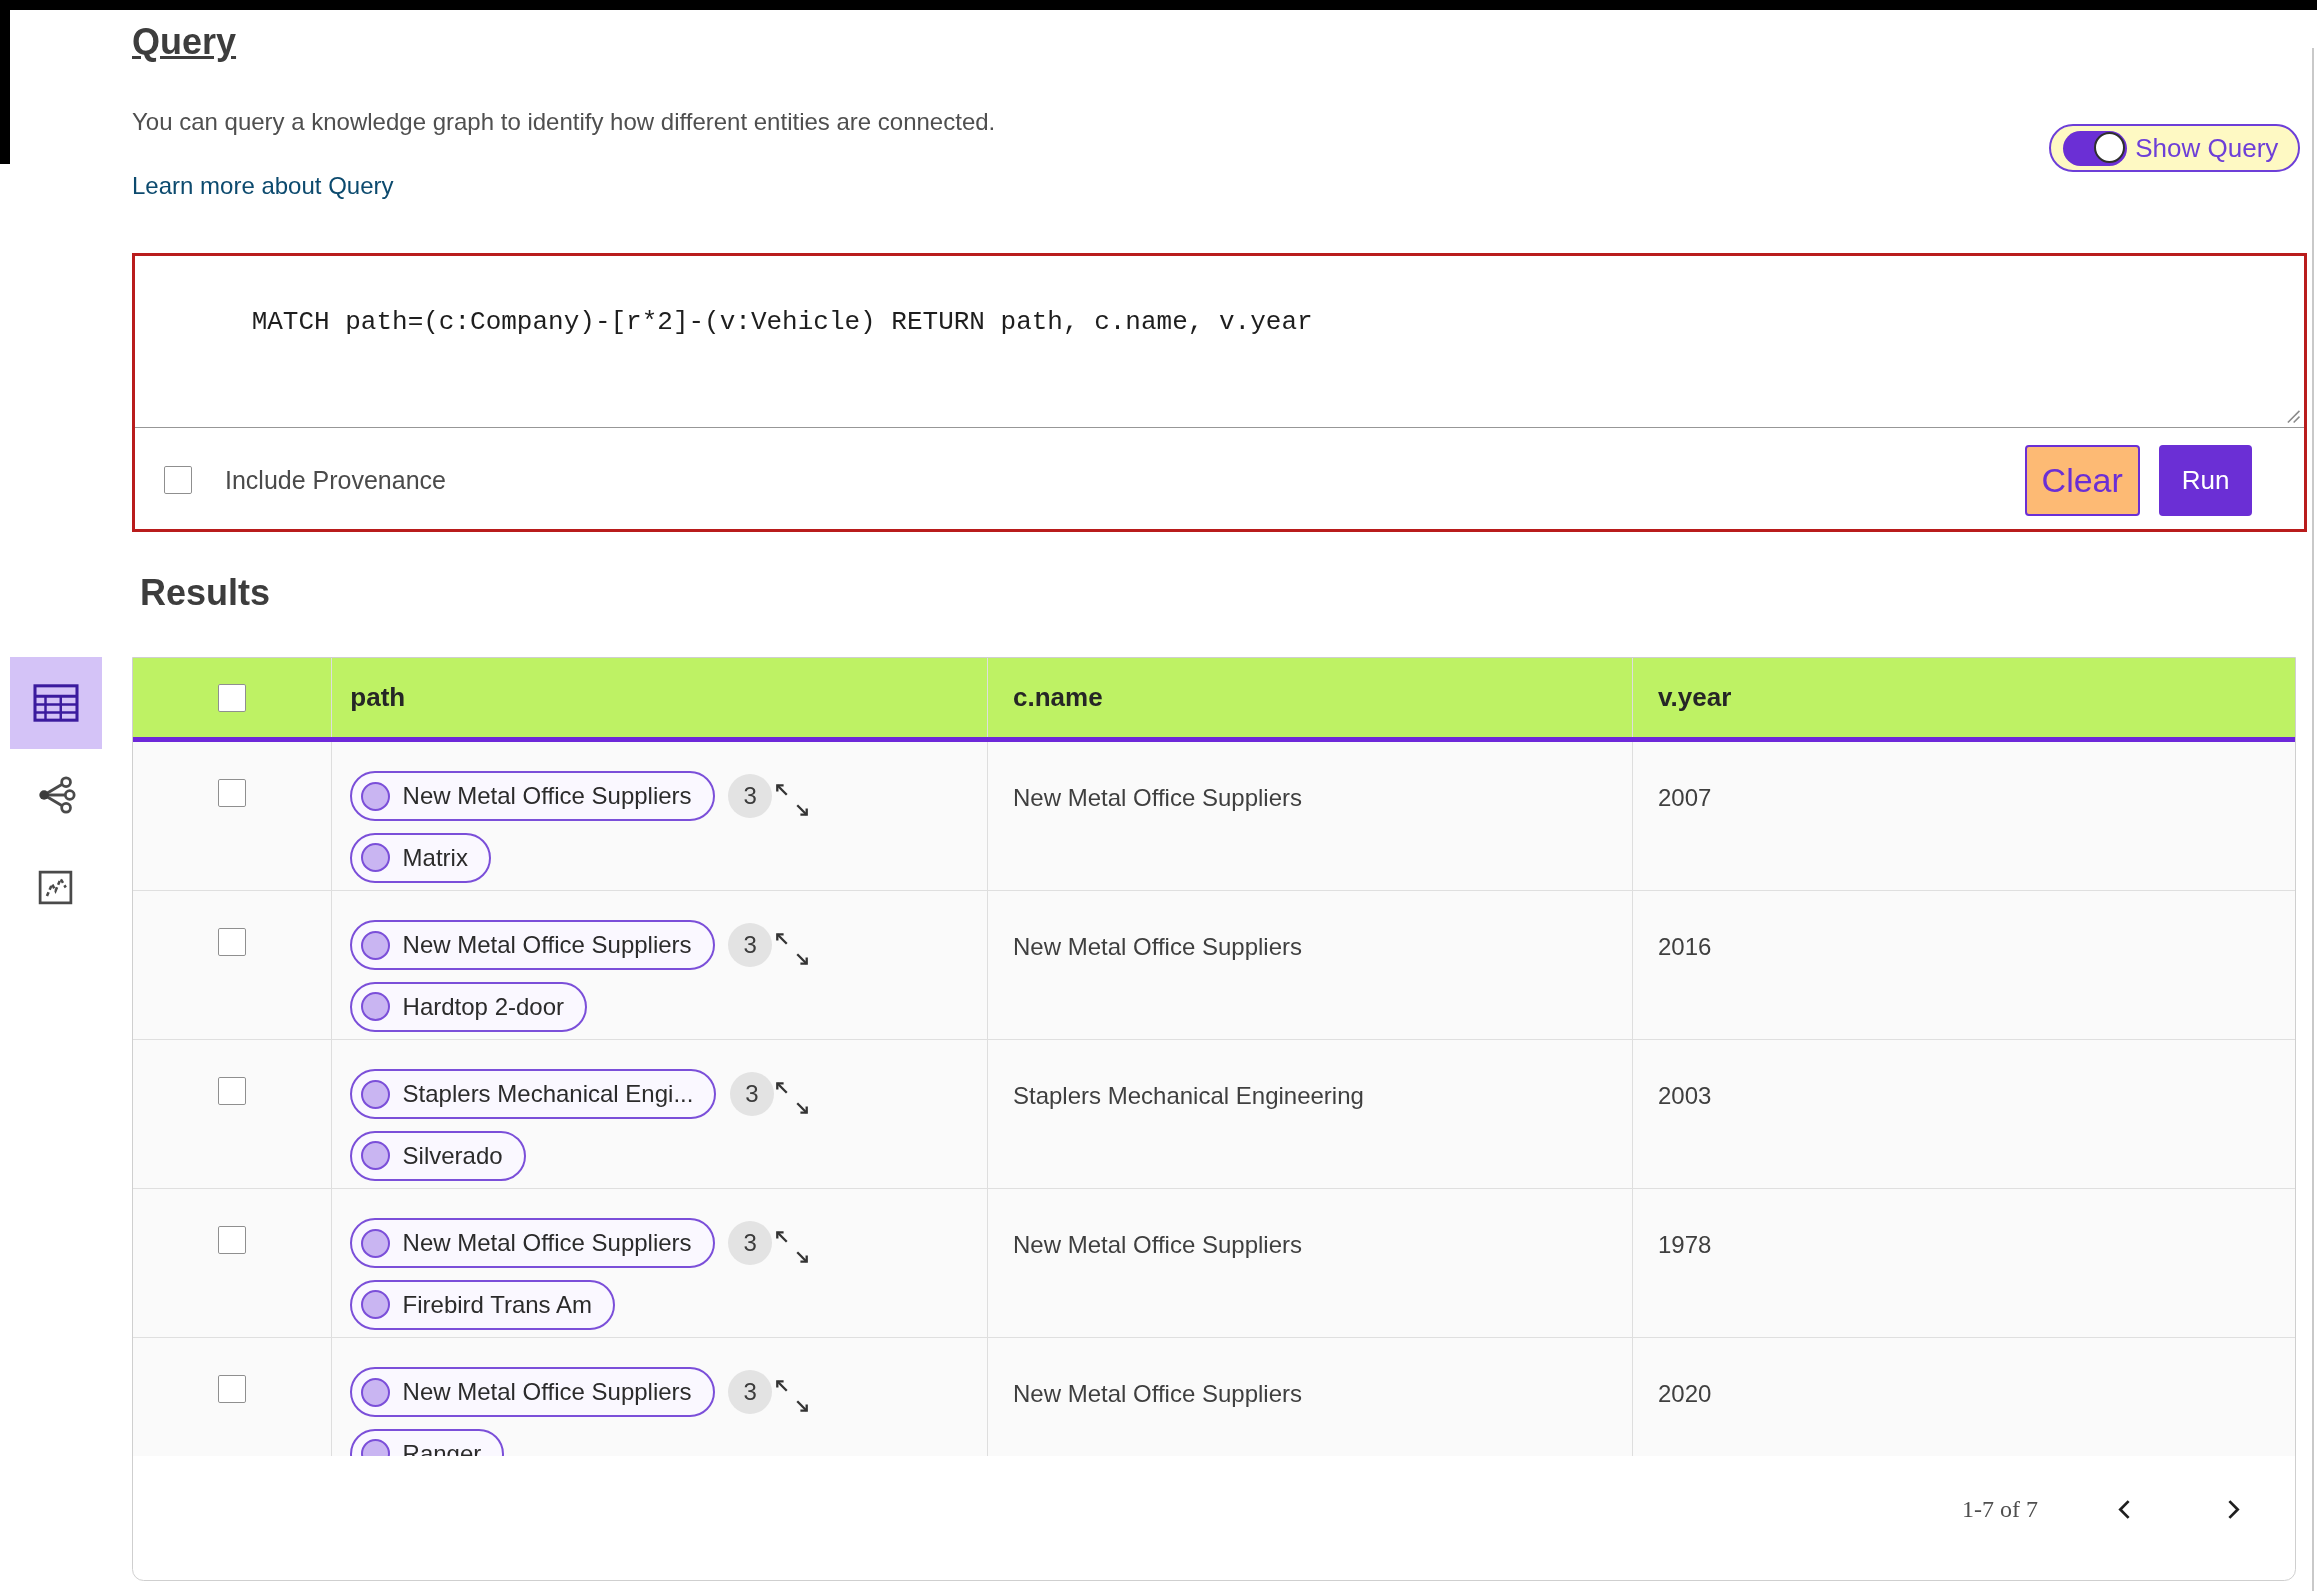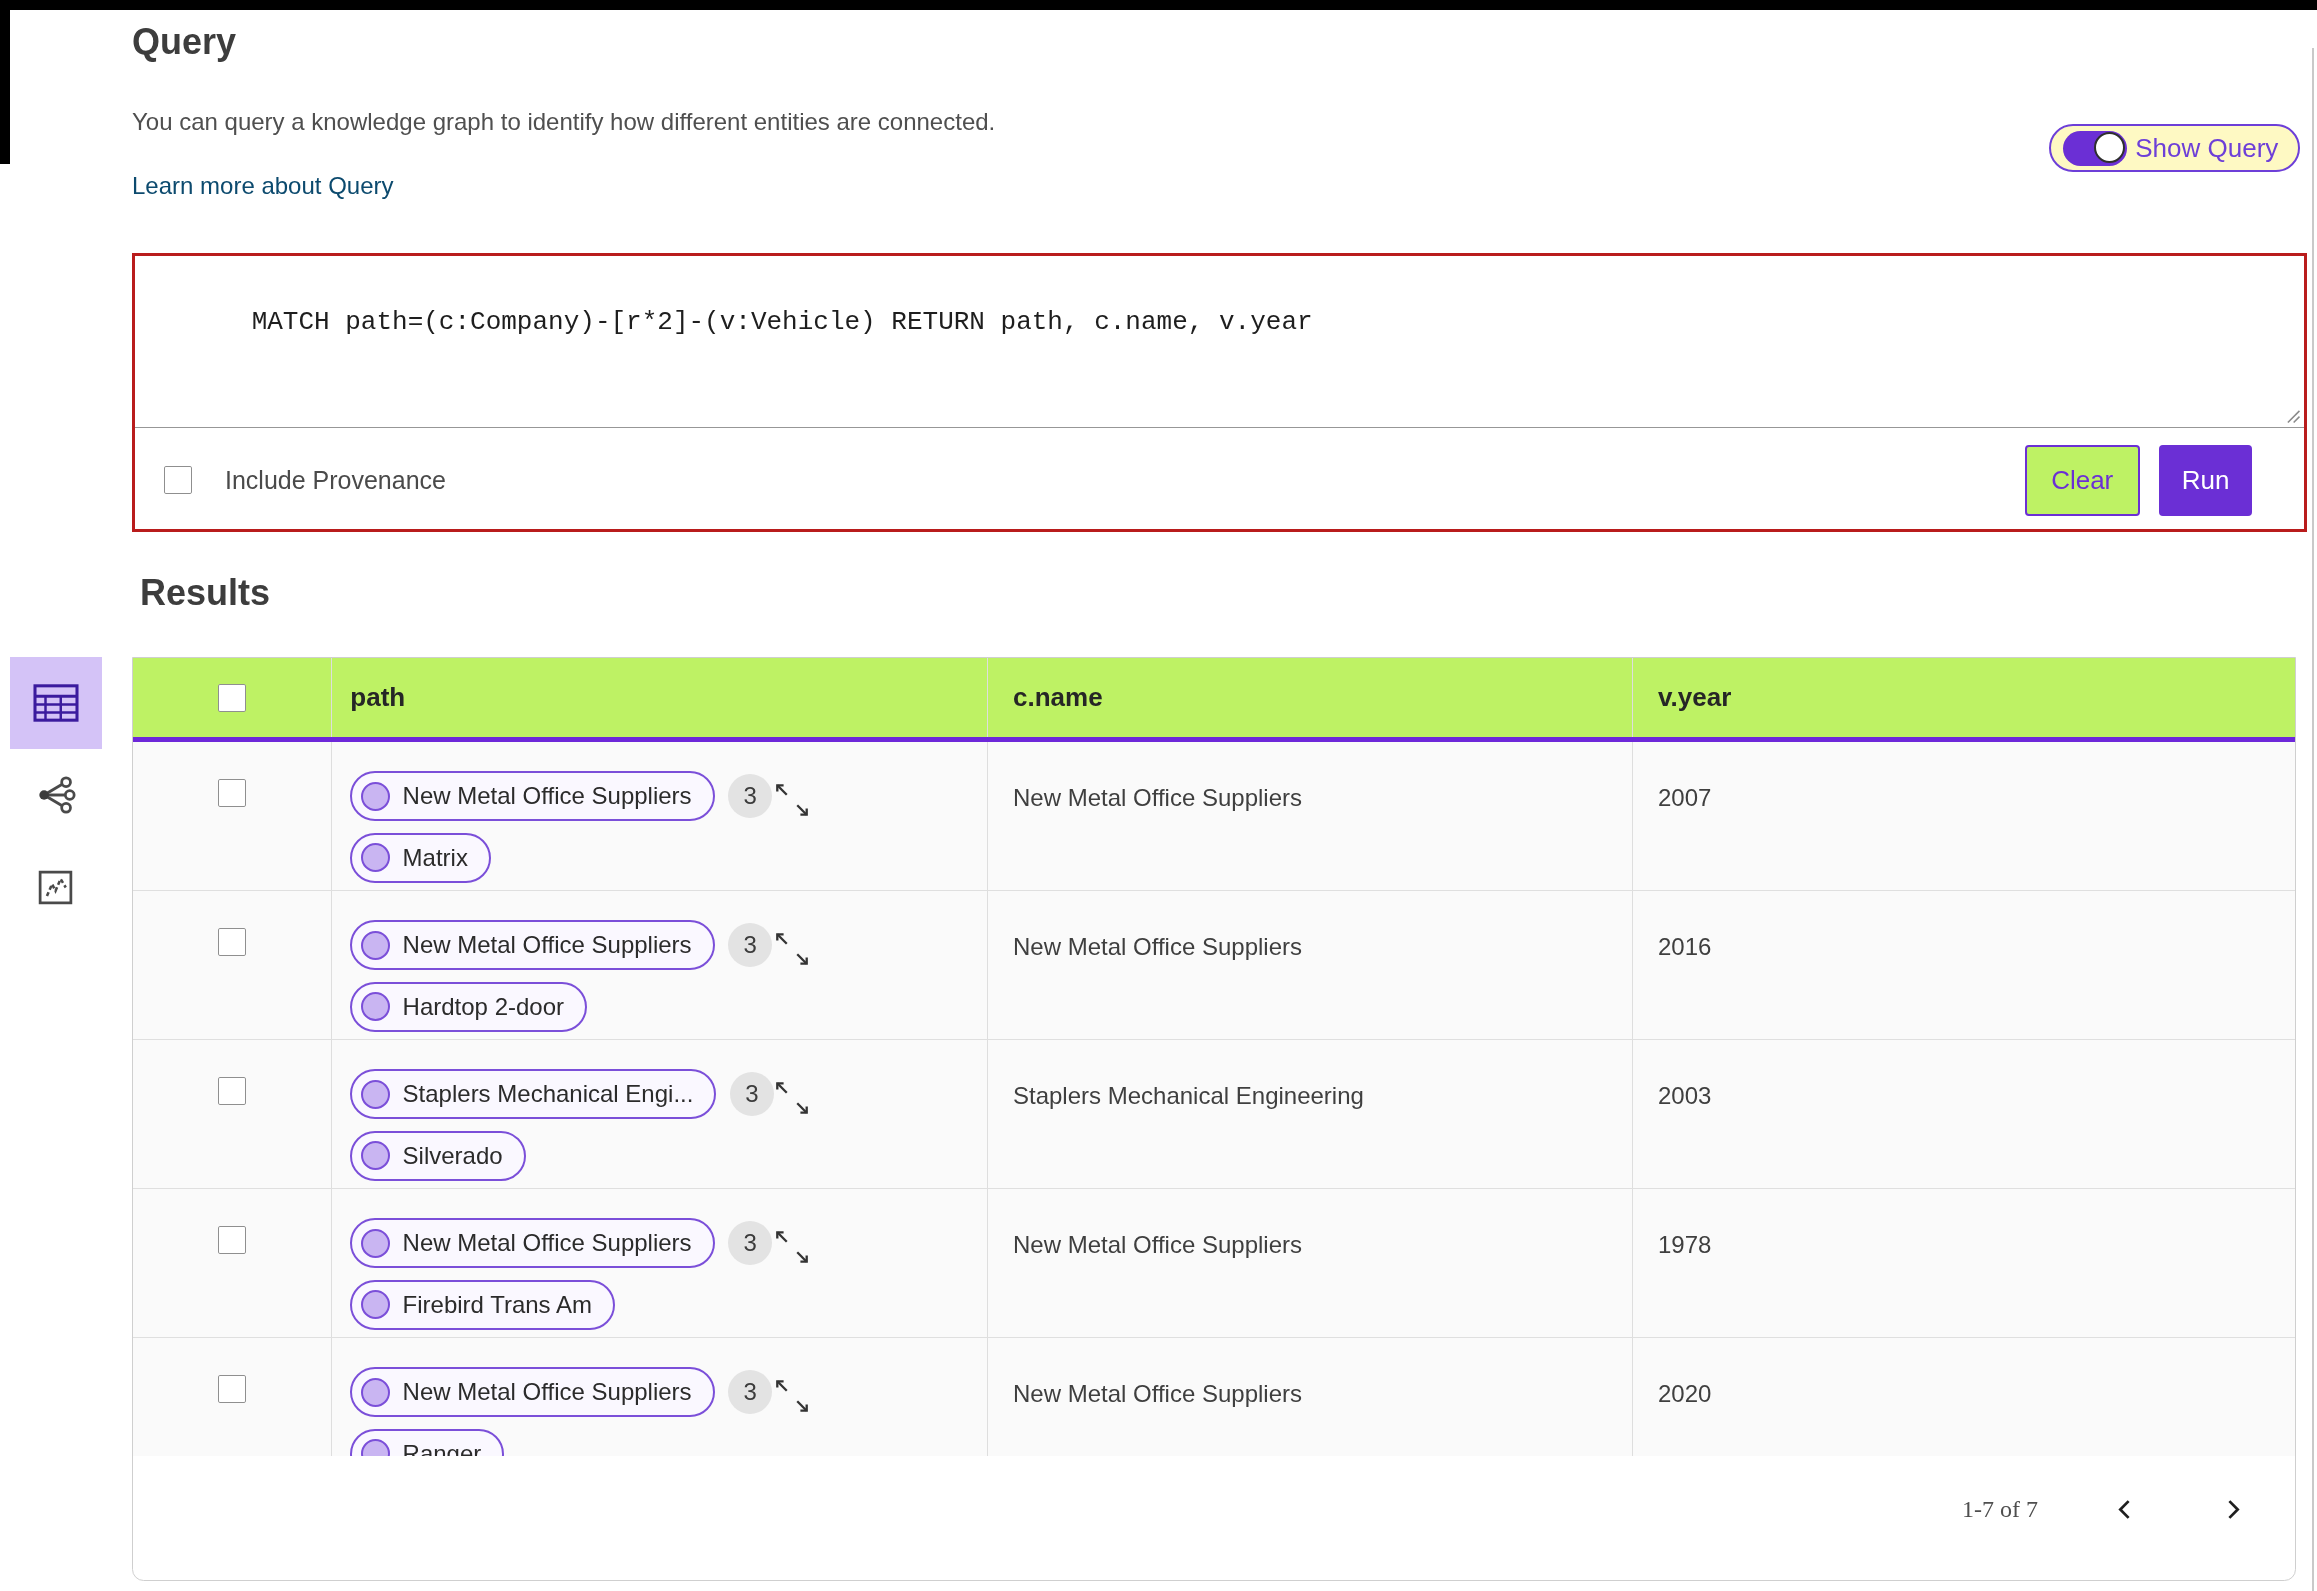--- a/index.html
+++ b/index.html
@@ -5,21 +5,21 @@
   * { margin:0; padding:0; box-sizing:border-box; }
   body { margin:0; background:#ffffff; font-family:"Liberation Sans", sans-serif; }
   .page { position:relative; width:2317px; height:1591px; background:#fff; overflow:hidden; }
 
   
   .top-bar { position:absolute; left:0; top:0; width:2317px; height:9.7px; background:#000; }
   .left-strip { position:absolute; left:0; top:0; width:9.7px; height:164px; background:#000; }
   .right-hairline { position:absolute; left:2312px; top:48px; width:1.9px; height:1543px; background:#c9c9c9; }
 
   
-  .q-title { position:absolute; left:132px; top:21px; font-size:36px; font-weight:600; color:#3d3d3d; }
+  .q-title { position:absolute; left:132px; top:21px; font-size:36px; font-weight:600; color:#3d3d3d;text-decoration:underline; }
   .q-desc  { position:absolute; left:132px; top:108px; font-size:24px; color:#4f4f4f; }
   .q-link  { position:absolute; left:132px; top:172px; font-size:24px; color:#0c4a6e; cursor:pointer; }
 
   .show-query { position:absolute; top:124px; right:17.4px; height:48px; border:2.4px solid #6d3fd8;
                 border-radius:29px; display:flex; align-items:center; gap:8.7px; padding:0 19.3px 0 11.6px;
                 background:#fef9c3; cursor:pointer; }
   .switch { position:relative; width:64px; height:35px; background:#6b2fd5; border-radius:18.3px; }
   .knob   { position:absolute; right:1.9px; top:1.9px; width:31px; height:31px; background:#fff;
             border:2.9px solid #2f2f2f; border-radius:50%; }
   .show-query-label { font-size:26px; color:#6d3fd8; }
@@ -27,22 +27,22 @@
   .query-box { position:absolute; left:132px; top:253px; width:2175px; height:279px;
                border:3px solid #b91c1c; background:#fff; }
   .query-editor { position:relative; height:172px; padding:21px 23px; border-bottom:1px solid #979797;
                   font-family:"Liberation Mono", monospace; font-size:26px; color:#1e1e1e; white-space:pre; }
   .resize-grip { position:absolute; right:2.9px; bottom:2.9px; }
   .query-footer { height:104px; display:flex; align-items:center; justify-content:space-between; padding:0 52px 0 29px; }
   .provenance { display:flex; align-items:center; gap:33px; cursor:pointer; }
   .checkbox { width:28px; height:28px; border:1.9px solid #8f8f8f; border-radius:1.9px; background:#fff; display:inline-block; }
   .provenance-label { font-size:25px; color:#4a4a4a; }
   .footer-buttons { display:flex; align-items:center; gap:19.3px; }
-  .btn-clear { width:115px; height:71px; background:#bef264; border:2.4px solid #6b2fd5; border-radius:3.9px;
-               color:#6b2fd5; font-size:26px; font-family:inherit; cursor:pointer; }
+  .btn-clear { width:115px; height:71px; background:#fdba74; border:2.4px solid #6b2fd5; border-radius:3.9px;
+               color:#6b2fd5; font-size:34px; font-family:inherit; cursor:pointer; }
   .btn-run   { width:93px; height:71px; background:#6b2fd5; border:none; border-radius:3.9px;
                color:#ffffff; font-size:26px; font-family:inherit; cursor:pointer; }
 
   
   .r-title { position:absolute; left:140px; top:572px; font-size:36px; font-weight:600; color:#3d3d3d; }
 
   .view-rail { position:absolute; left:9.7px; top:657px; width:92px; }
   .view-btn { width:92px; height:92px; display:flex; align-items:center; justify-content:center; cursor:pointer; }
   .view-btn.selected { background:#d4c3f7; }
 

